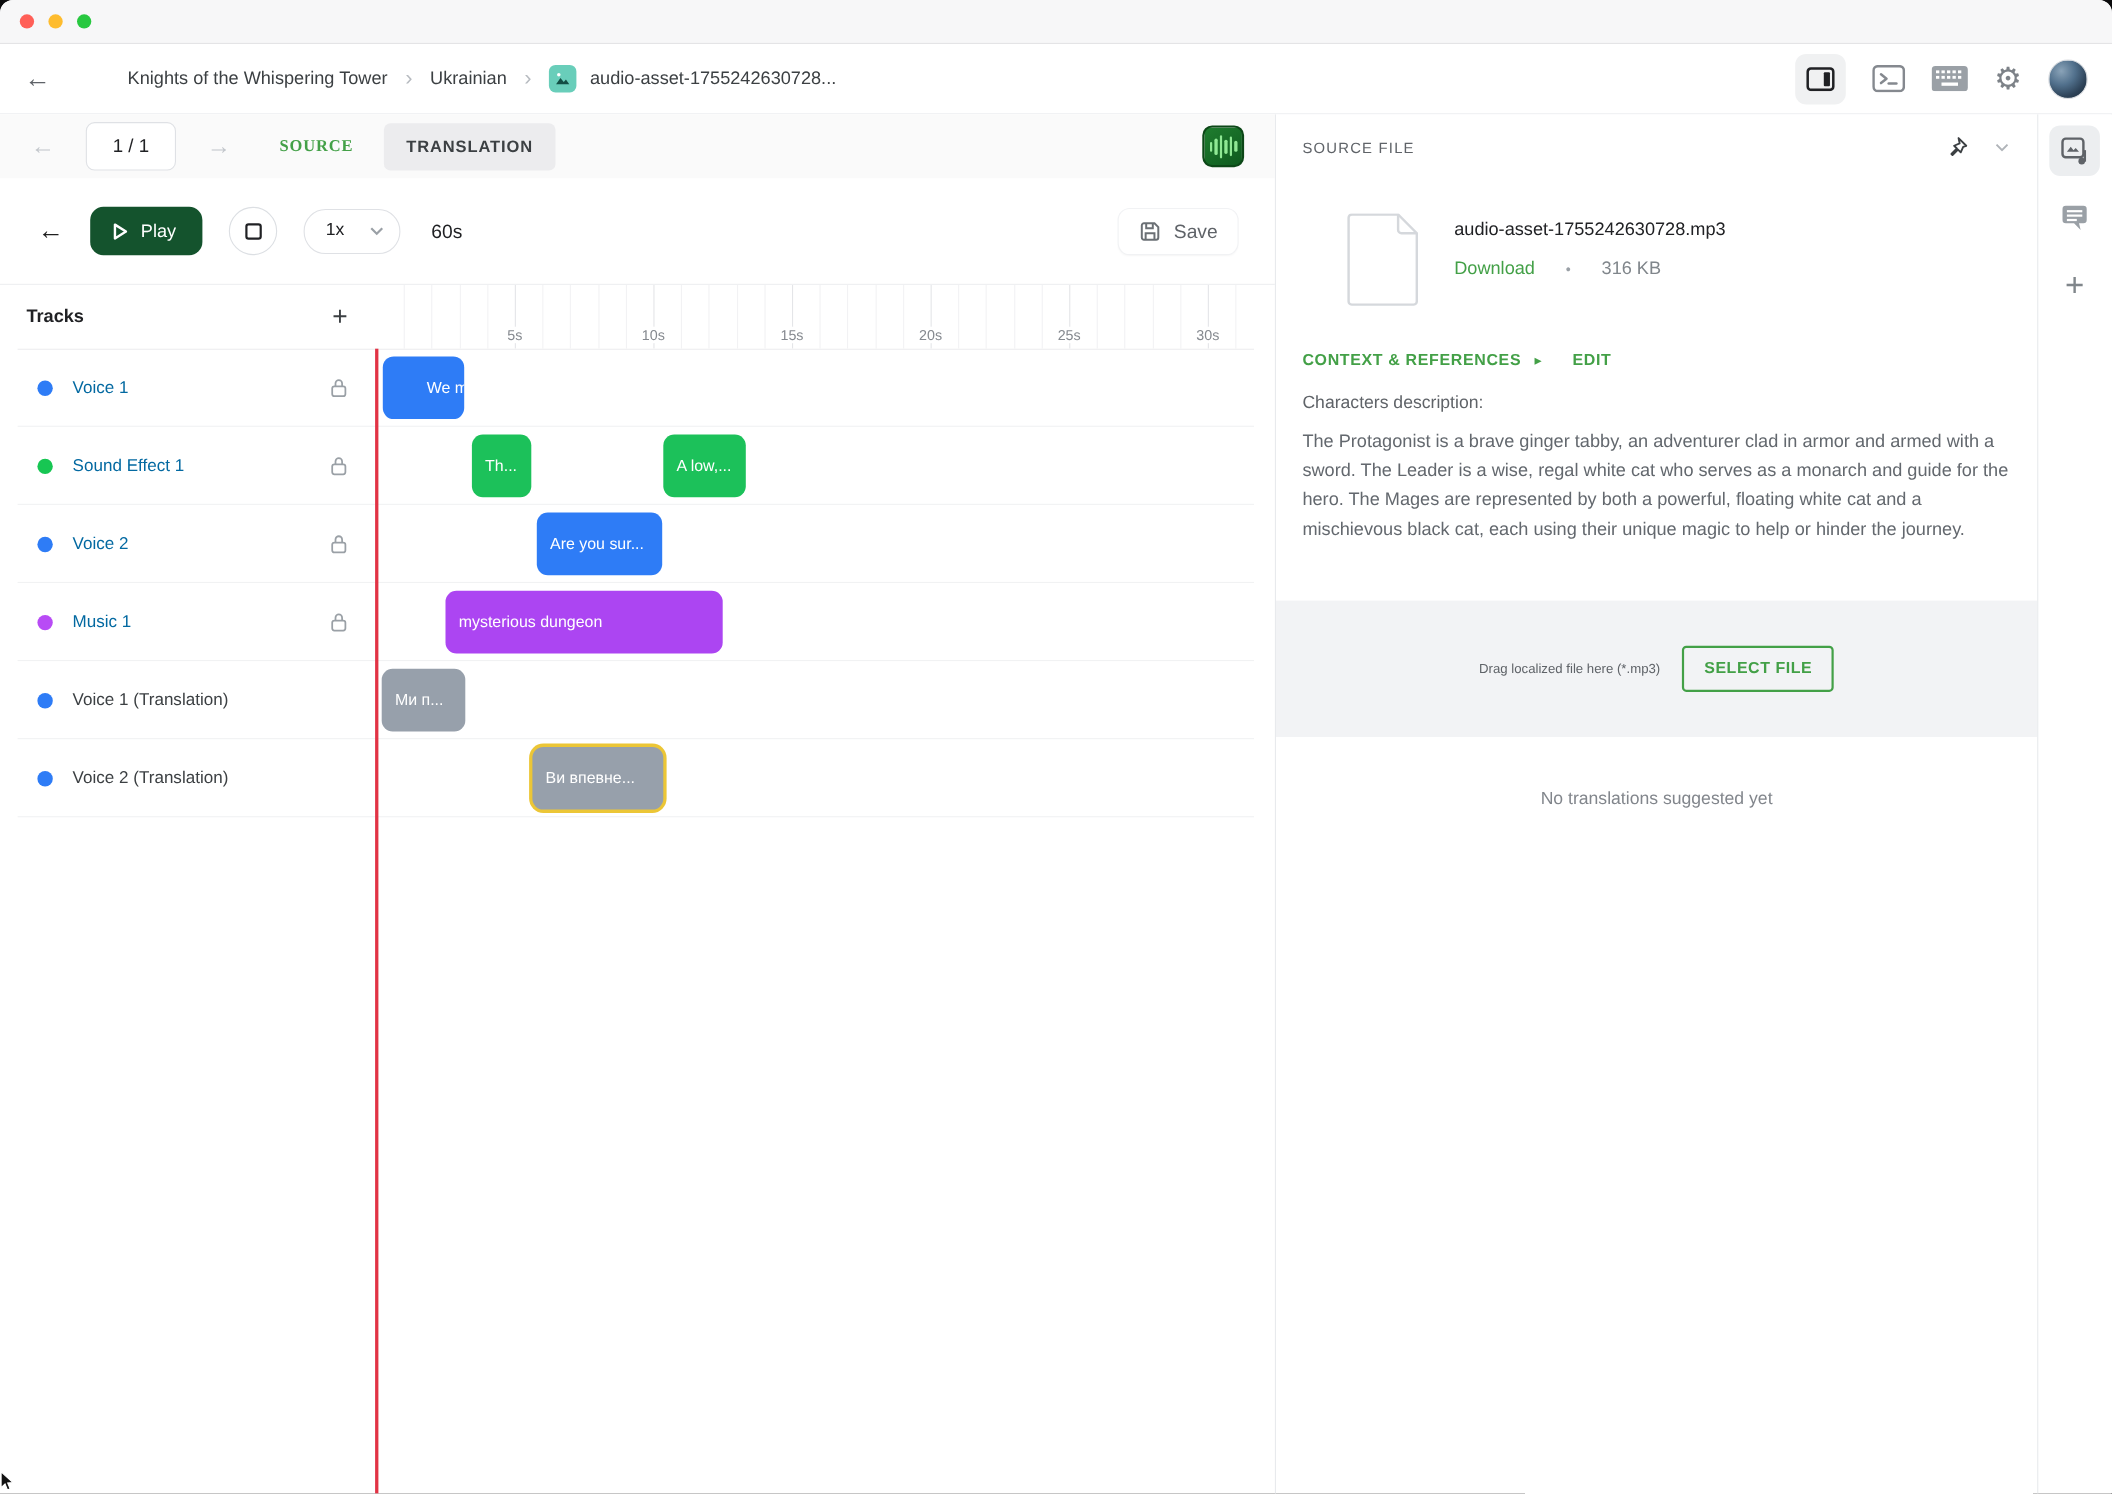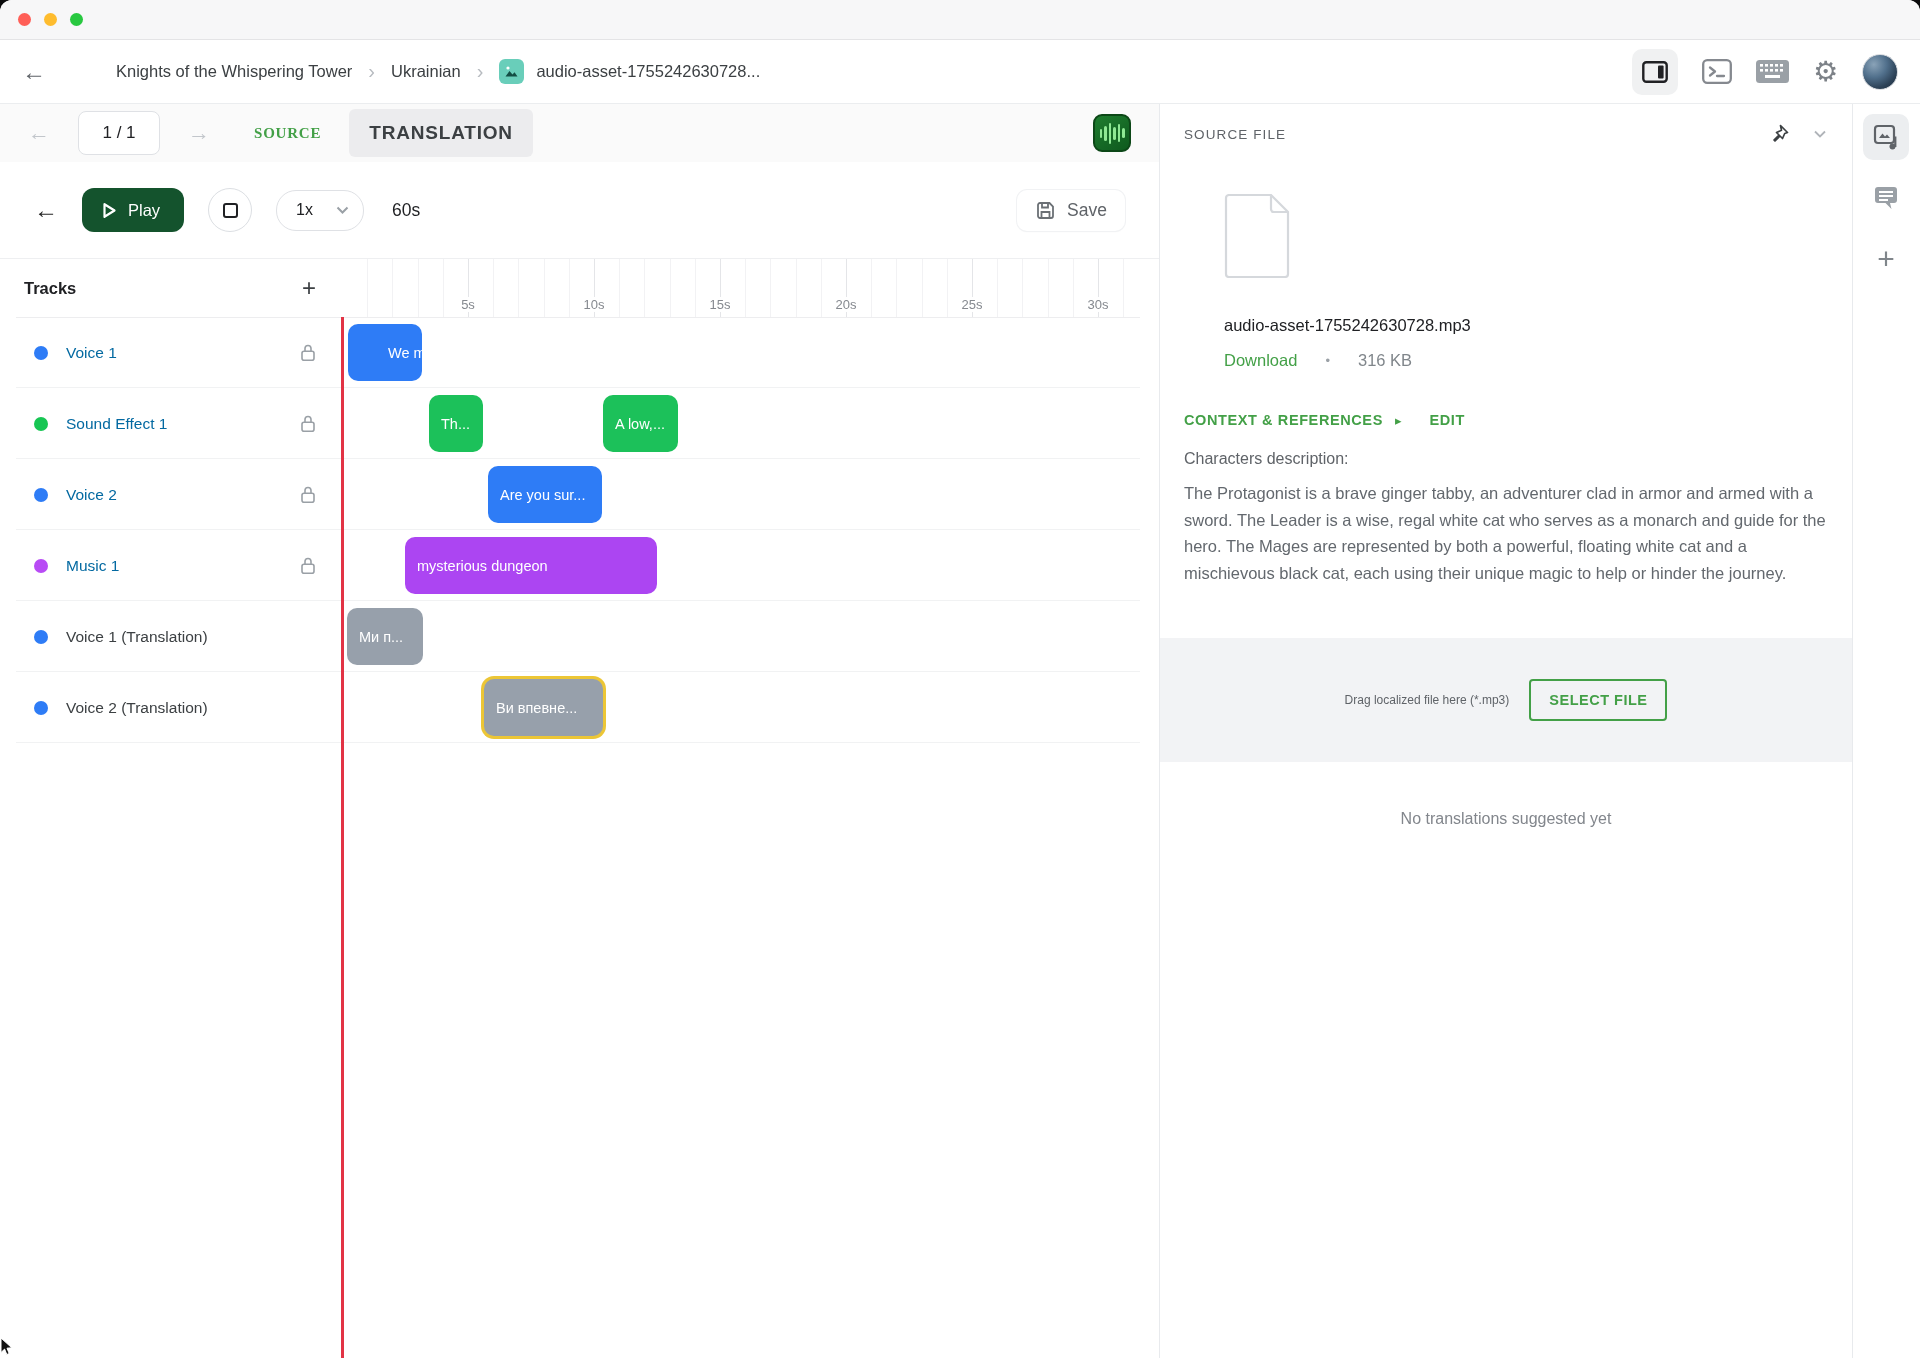--- a/index.html
+++ b/index.html
@@ -28,21 +28,21 @@
   .avatar { width:36px; height:36px; border-radius:50%; background:radial-gradient(circle at 32% 28%, #8aa3b8 0%, #51708c 38%, #2d4257 70%, #1c2b3a 100%); border:1px solid #d9dce0; }
 
   .main { flex:1; display:flex; min-height:0; }
 
   
   .timeline-panel { width:1160px; flex:0 0 auto; border-right:1px solid #e8eaed; display:flex; flex-direction:column; background:#fff; }
   .tab-row { height:58px; background:#fafafa; display:flex; align-items:center; padding:0 28px; gap:28px; flex:0 0 auto; }
   .pg-arrow { font-size:22px; color:#c2c6cb; }
   .page-box { width:82px; height:44px; background:#fff; border:1px solid #dfe1e5; border-radius:8px; display:grid; place-items:center; font-size:17px; color:#202124; }
   .tab-source { font-size:15px; font-weight:700; letter-spacing:.8px; color:var(--accent); margin-left:16px; cursor:pointer;font-family:Liberation Serif, serif; }
-  .tab-translation { font-size:19px; font-weight:700; letter-spacing:.8px; color:#3c4043; background:#ececee; padding:13px 20px; border-radius:6px; cursor:pointer; }
+  .tab-translation { font-size:15px; font-weight:700; letter-spacing:.8px; color:#3c4043; background:#ececee; padding:13px 20px; border-radius:6px; cursor:pointer; }
   .audio-chip { margin-left:auto; width:38px; height:38px; border-radius:9px; background:linear-gradient(145deg,#1f7d2f,#0e5a1e); border:2px solid #0c4717; display:flex; align-items:center; justify-content:center; gap:2px; }
   .audio-chip i { display:block; width:2.5px; background:#8fe894; border-radius:2px; }
 
   .controls-row { height:96px; display:flex; align-items:center; padding:0 34px; gap:24px; flex:0 0 auto; }
   .ctl-back { font-size:24px; color:#1f1f1f; font-weight:700; }
   .play-btn { height:44px; padding:0 24px 0 20px; background:#14532d; border:none; color:#fff; border-radius:12px; display:flex; align-items:center; gap:11px; font-size:16.5px; font-family:inherit; cursor:pointer; }
   .stop-btn { width:44px; height:44px; border-radius:50%; border:1.5px solid #dcdfe3; background:#fff; display:grid; place-items:center; cursor:pointer; }
   .stop-square { width:15px; height:15px; border:2.5px solid #202124; border-radius:3px; }
   .speed-select { width:88px; height:41px; border:1px solid #dfe1e5; border-radius:20px; background:#fff; display:flex; align-items:center; justify-content:space-between; padding:0 14px 0 19px; font-size:16px; color:#202124; cursor:pointer; }
   .duration-label { font-size:17.5px; font-weight:500; color:#1f2023; margin-left:4px; }
@@ -67,21 +67,21 @@
   .lock-btn { margin-left:auto; display:grid; place-items:center; cursor:pointer; }
   .clip { position:absolute; top:7px; height:57px; border-radius:10px; color:#fff; font-size:14.5px; display:flex; align-items:center; padding:0 12px; white-space:nowrap; overflow:hidden; cursor:pointer; z-index:2; }
   .clip.selected { box-shadow:0 0 0 3px var(--selection); }
   .playhead { position:absolute; left:341px; top:58px; bottom:0; width:2.5px; background:var(--playhead); z-index:5; }
 
   
   .right-panel { width:692px; flex:0 0 auto; background:#fff; display:flex; flex-direction:column; }
   .rp-header { height:60px; display:flex; align-items:center; padding:0 26px 0 24px; flex:0 0 auto; }
   .rp-title { font-size:13.5px; letter-spacing:1.1px; color:#5f6368; font-weight:500; }
   .rp-header-icons { margin-left:auto; display:flex; align-items:center; gap:24px; }
-  .file-row { display:flex; gap:32px; padding:30px 24px 0 64px; align-items:flex-start;flex-direction:column; }
+  .file-row { display:flex; gap:32px; padding:30px 24px 0 64px; align-items:flex-start; }
   .file-meta { padding-top:6px; }
   .file-name { font-size:16.5px; font-weight:500; color:#202124; }
   .file-sub { margin-top:16px; display:flex; align-items:center; gap:28px; font-size:16.5px; }
   .download-link { color:var(--accent); cursor:pointer; }
   .size-sep { color:#9aa0a6; font-size:13px; }
   .file-size { color:#80868b; }
   .context-row { display:flex; align-items:center; gap:12px; margin:42px 24px 0; }
   .context-title { font-size:14.5px; font-weight:700; letter-spacing:.6px; color:var(--accent); cursor:pointer; }
   .context-arrow { color:var(--accent); font-size:13px; }
   .edit-link { font-size:14.5px; font-weight:700; letter-spacing:.6px; color:var(--accent); margin-left:16px; cursor:pointer; }

